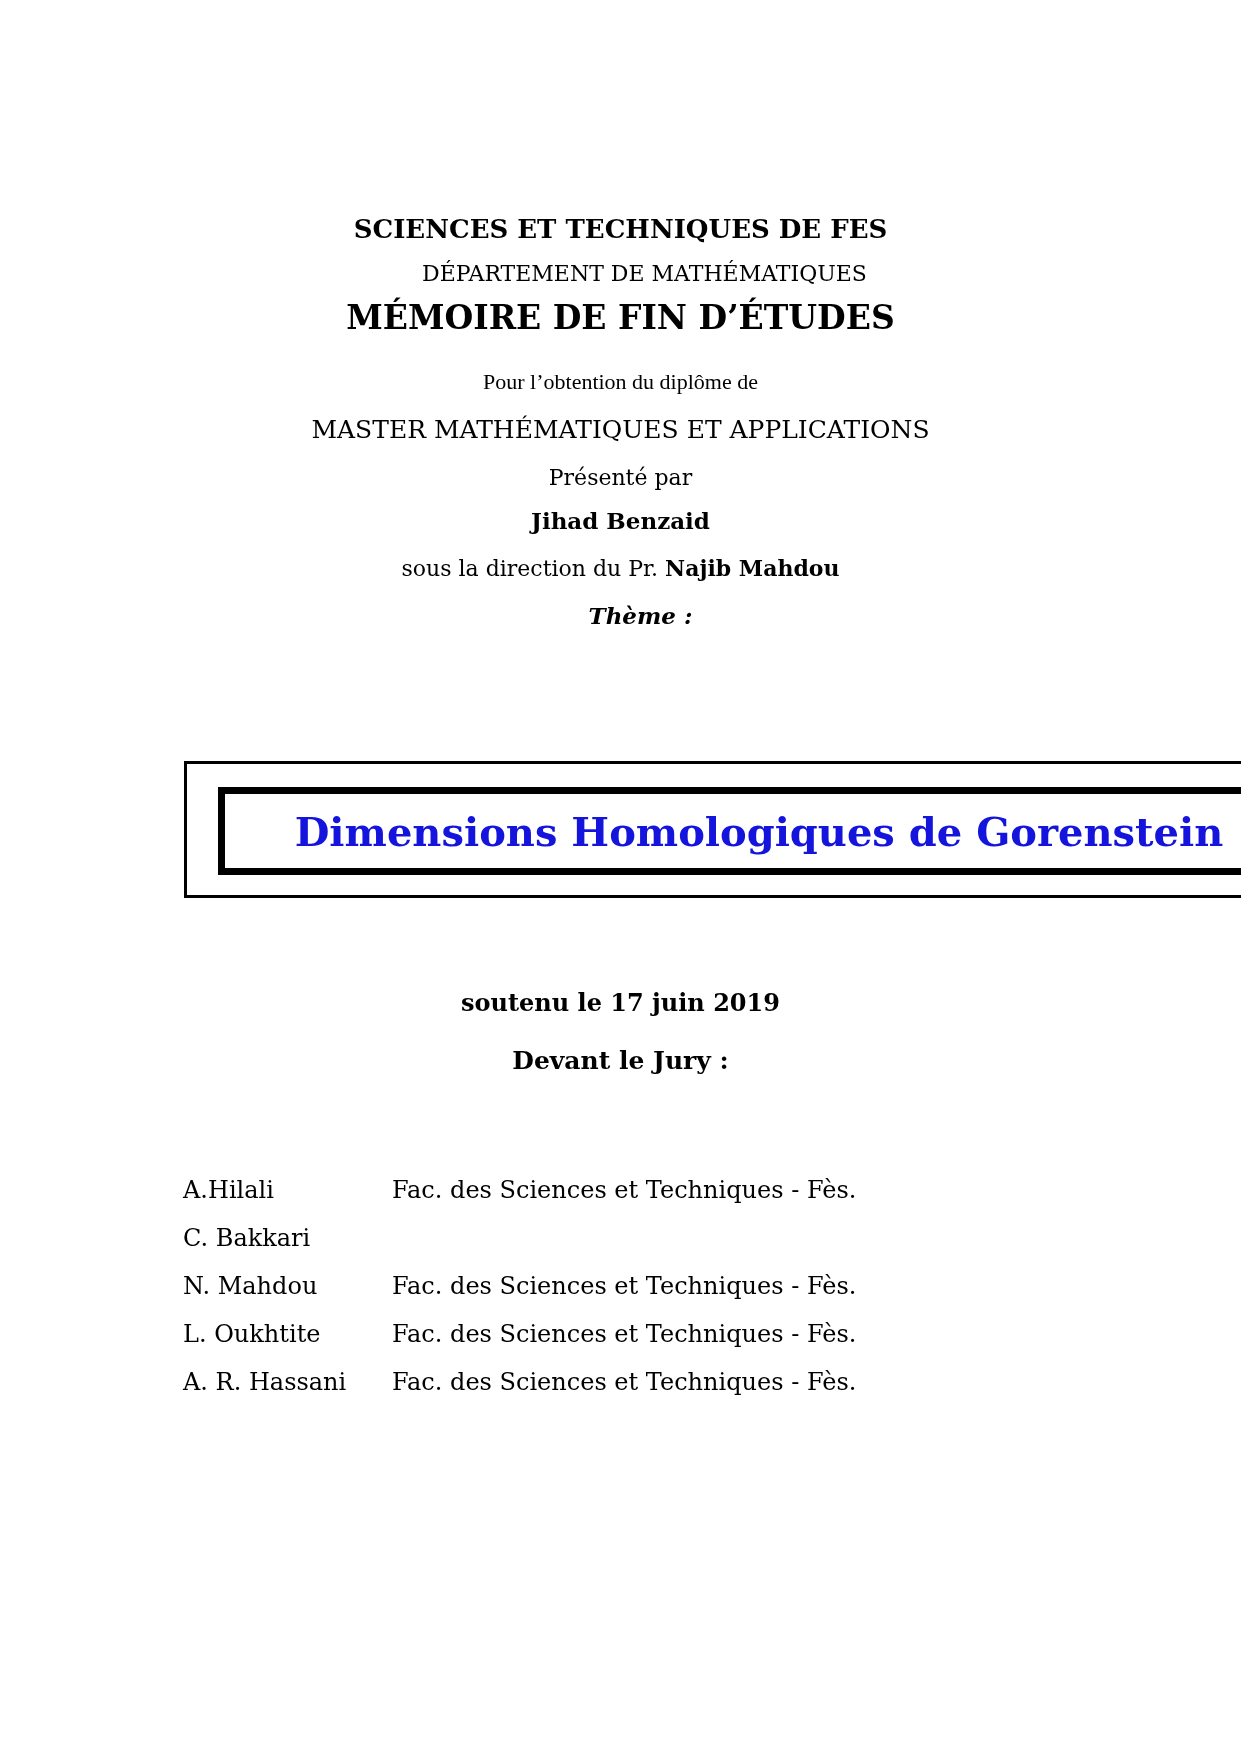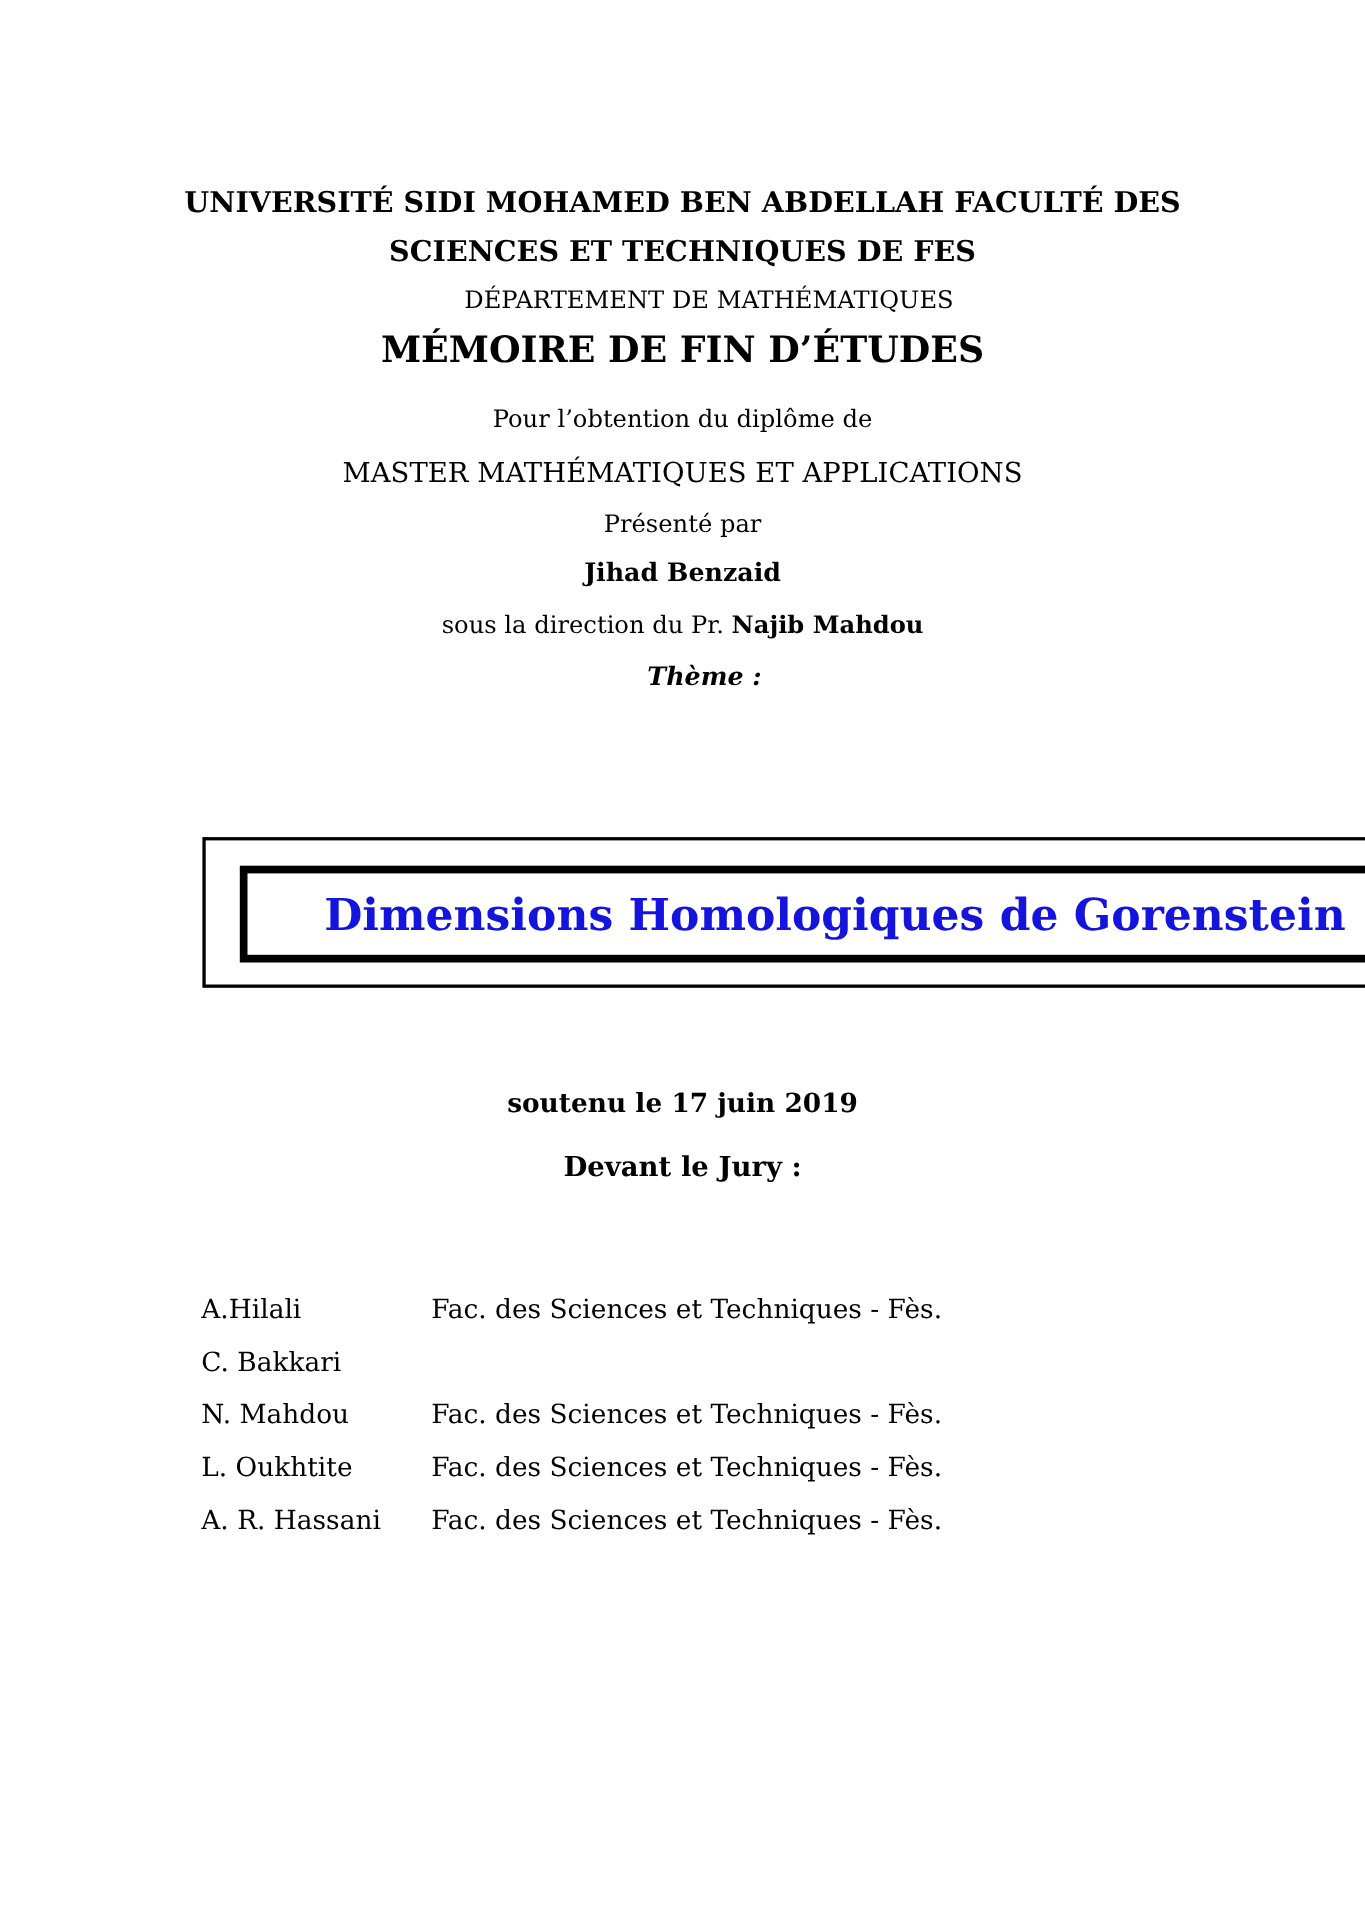--- a/index.html
+++ b/index.html
@@ -19,21 +19,21 @@
     position: absolute;
     left: 0;
     width: 100%;
     text-align: center;
     white-space: nowrap;
   }
   .l-univ1   { top: 170px; font-size: 26px; font-weight: bold; }
   .l-univ2   { top: 214px; font-size: 26px; font-weight: bold; }
   .l-dept    { top: 261px; font-size: 22px; padding-left: 48px; }
   .l-memoire { top: 298px; font-size: 33px; font-weight: bold; }
-  .l-pour    { top: 369px; font-size: 22px; }
+  .l-pour    { top: 369px; font-size: 22px; font-family: Liberation Serif, serif; }
   .l-master  { top: 415px; font-size: 25px; }
   .l-presente{ top: 465px; font-size: 22px; }
   .l-author  { top: 507px; font-size: 23px; font-weight: bold; }
   .l-sous    { top: 555px; font-size: 22px; }
   .l-sous .supervisor { font-weight: bold; }
   .l-theme   { top: 602px; font-size: 23px; font-weight: bold; font-style: italic; padding-left: 40px; }
   .l-soutenu { top: 988px; font-size: 24px; font-weight: bold; }
   .l-devant  { top: 1046px; font-size: 25px; font-weight: bold; }
 
   .title-box-outer {
@@ -69,21 +69,20 @@
   }
   .jury-row { display: flex; }
   .jury-name { width: 209px; flex: 0 0 auto; white-space: nowrap; }
   .jury-aff  { white-space: nowrap; }
 </style>
 </head>
 <body>
 
 <div class="page">
 
-  <div class="line l-univ1">UNIVERSITÉ SIDI MOHAMED BEN ABDELLAH FACULTÉ DES</div>
 
   <div class="line l-univ2">SCIENCES ET TECHNIQUES DE FES</div>
 
   <div class="line l-dept">DÉPARTEMENT DE MATHÉMATIQUES</div>
 
   <div class="line l-memoire">MÉMOIRE DE FIN D’ÉTUDES</div>
 
   <div class="line l-pour">Pour l’obtention du diplôme de</div>
 
   <div class="line l-master">MASTER MATHÉMATIQUES ET APPLICATIONS</div>

